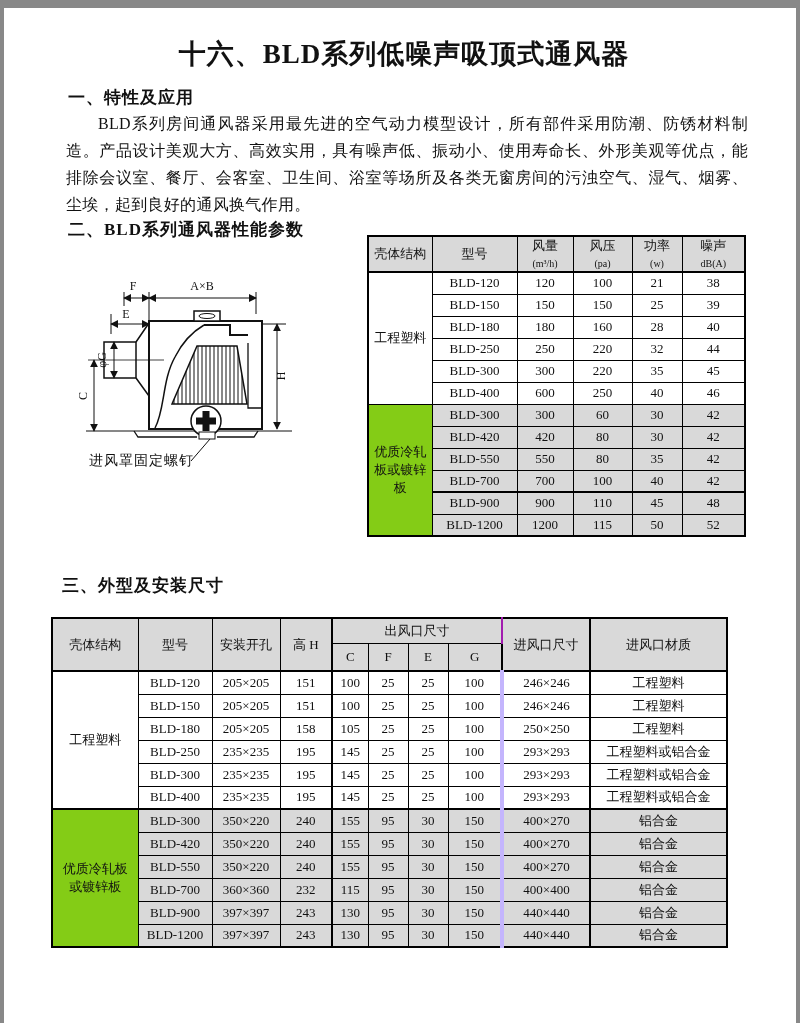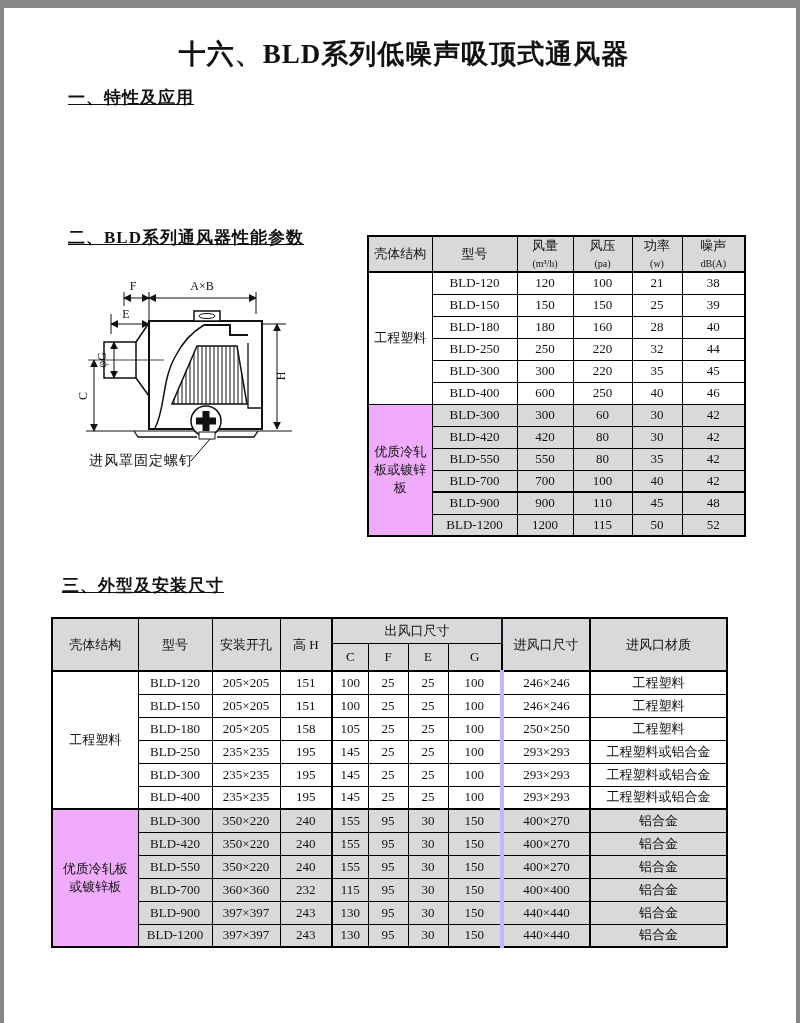--- a/index.html
+++ b/index.html
@@ -5,54 +5,54 @@
   html,body{margin:0;padding:0;background:#888;}
   .page{
     position:relative;width:792px;height:1023px;background:#ffffff;
     font-family:"Liberation Serif","DejaVu Serif",serif;color:#111;
     margin:8px auto;overflow:hidden;
   }
   .doc-title{
     position:absolute;top:28px;left:0;width:800px;text-align:center;
     font-size:27px;font-weight:bold;letter-spacing:1px;
   }
-  .sec-heading{position:absolute;font-size:17px;font-weight:bold;letter-spacing:1px;text-decoration:underline;}
+  .sec-heading{position:absolute;font-size:17px;font-weight:bold;letter-spacing:1px;}
   #h1{top:78px;left:64px;}
-  #h2{top:218px;left:64px;}
+  #h2{top:210px;left:64px;}
   #h3{top:566px;left:58px;}
   .body-par{
     position:absolute;top:102px;left:62px;width:682px;
     font-size:16px;line-height:27px;text-align:justify;text-indent:2em;
     letter-spacing:0.3px;
   }
   .note{position:absolute;top:961px;left:58px;font-size:14px;letter-spacing:0.5px;}
 
   
   table{border-collapse:collapse;table-layout:fixed;background:#fff;}
   th,td{border:1px solid #000;text-align:center;vertical-align:middle;
         font-size:13px;font-weight:normal;padding:0;overflow:hidden;}
   thead th{background:#d9d9d9;}
   tr.shaded td{background:#d9d9d9;}
   th.shell-cell{background:#fff;line-height:18px;}
-  th.shell-cell.shaded{background:#f0abfc;}
+  th.shell-cell.shaded{background:#84cc16;}
   .unit-line{font-size:10px;}
 
   #perf-wrap{position:absolute;left:363px;top:227px;}
   #perf-table{border:2px solid #000;width:377px;}
   #perf-table thead th{height:34px;border-bottom:2px solid #000;}
   #perf-table tbody tr{height:22px;}
   #perf-table tbody tr:nth-of-type(11) td{border-top:2px solid #000;}
 
   #dim-wrap{position:absolute;left:47px;top:609px;}
   #dim-table{border:2px solid #000;width:675px;}
   #dim-table thead tr:first-child th{height:24px;}
   #dim-table thead tr:last-child th{height:26px;}
   #dim-table thead th{border-bottom:2px solid #000;}
   #dim-table thead th.col-outlet{border-bottom:1px solid #000;position:relative;
-      border-left:2px solid #000;border-right:2px solid #0f172a;}
+      border-left:2px solid #000;border-right:2px solid #a21caf;}
   #dim-table thead th.col-outlet::before{
       content:"";position:absolute;top:-13px;left:-2px;right:-2px;height:13px;
       background:#d9d9d9;border:2px solid #000;border-bottom:none;box-sizing:border-box;}
   #dim-table thead th.sub-c{border-left:2px solid #000;}
   #dim-table thead th.sub-g{border-right:2px solid #000;}
   #dim-table thead th.col-material{border-left:2px solid #000;}
   #dim-table tbody tr{height:23px;}
   #dim-table tbody td:nth-last-child(6){border-left:2px solid #000;}
   #dim-table tbody td:nth-last-child(2){border-left:4px solid #c4b5fd;}
   #dim-table tbody td:nth-last-child(1){border-left:2px solid #000;}
@@ -65,20 +65,21 @@
   .cjk-label{font-size:14px;fill:#111;font-family:"Liberation Serif","DejaVu Serif",serif;letter-spacing:1px;}
 </style>
 </head>
 <body>
 
 <div class="page">
 
   <div class="doc-title">十六、BLD系列低噪声吸顶式通风器</div>
 
   <div id="h1" class="sec-heading">一、特性及应用</div>
+  <div class="body-par">BLD系列房间通风器采用最先进的空气动力模型设计，所有部件采用防潮、防锈材料制造。产品设计美观大方、高效实用，具有噪声低、振动小、使用寿命长、外形美观等优点，能排除会议室、餐厅、会客室、卫生间、浴室等场所及各类无窗房间的污浊空气、湿气、烟雾、尘埃，起到良好的通风换气作用。</div>
   <div id="h2" class="sec-heading">二、BLD系列通风器性能参数</div>
 
   <div id="diagram">
     <svg width="300" height="245" viewBox="0 0 300 245">
       <defs>
         <marker id="arr" viewBox="0 0 10 10" refX="9" refY="5" markerWidth="8" markerHeight="8" orient="auto-start-reverse">
           <path d="M0,0 L10,5 L0,10 z" fill="#111"></path>
         </marker>
         <clipPath id="grilleClip">
           <polygon points="133,78 173,78 183,136 108,136"></polygon>

